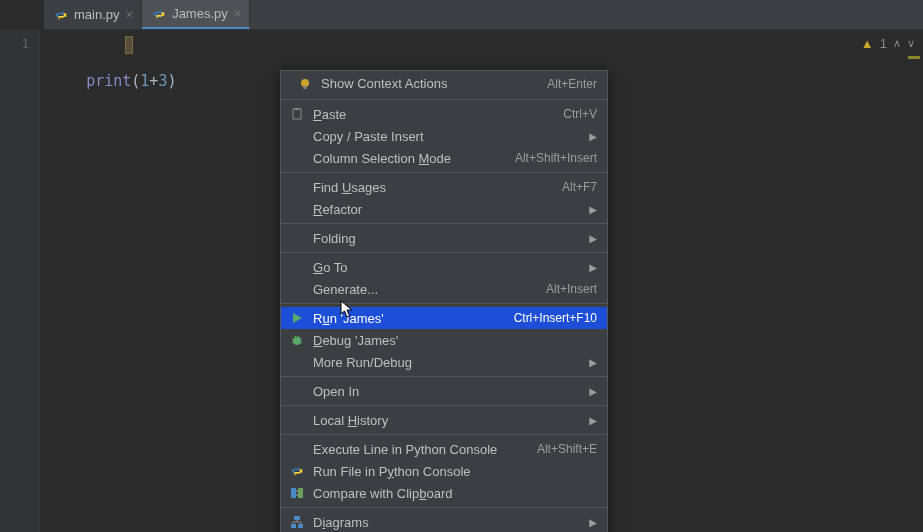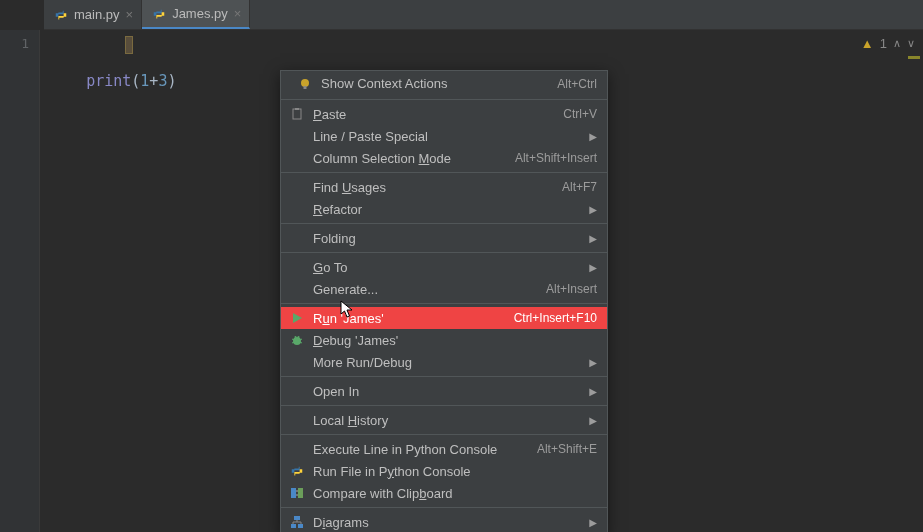--- a/index.html
+++ b/index.html
@@ -140,21 +140,21 @@
   .ctx-row .sub {
     color: #9c9c9c;
     font-size: 10px;
   }
   .ctx-sep {
     height: 1px;
     background: #515658;
     margin: 3px 0;
   }
   .ctx-row.sel {
-    background: #ef4444;
+    background: #1d4ed8;
     align-items: center;
   }
   .ctx-row.sel .lbl, .ctx-row.sel .sc { color: #ffffff; }
   u.hot { text-decoration: underline; }
 
   .cursor {
     position: absolute;
     left: 340px;
     top: 300px;
     width: 16px;
@@ -209,36 +209,36 @@
 
 <div class="ctx" id="ctx">
     <div class="ctx-row tall">
       <span class="ic">
         <svg width="14" height="14" viewBox="0 0 14 14">
           <circle cx="7" cy="6" r="4" fill="#c9a32b"></circle>
           <rect x="5.5" y="9" width="3" height="3" fill="#888"></rect>
         </svg>
       </span>
       <span class="lbl">Show Context Actions</span>
-      <span class="sc">Alt+Ctrl</span>
+      <span class="sc">Alt+Enter</span>
     </div>
     <div class="ctx-sep"></div>
     <div class="ctx-row">
       <span class="ic">
         <svg width="14" height="14" viewBox="0 0 14 14">
           <rect x="3" y="2" width="8" height="10" fill="none" stroke="#888"></rect>
           <rect x="5" y="1" width="4" height="2" fill="#888"></rect>
         </svg>
       </span>
       <span class="lbl"><u class="hot">P</u>aste</span>
       <span class="sc">Ctrl+V</span>
     </div>
     <div class="ctx-row">
       <span class="ic"></span>
-      <span class="lbl">Line / Paste Special</span>
+      <span class="lbl">Copy / Paste Insert</span>
       <span class="sub">▶</span>
     </div>
     <div class="ctx-row">
       <span class="ic"></span>
       <span class="lbl">Column Selection <u class="hot">M</u>ode</span>
       <span class="sc">Alt+Shift+Insert</span>
     </div>
     <div class="ctx-sep"></div>
     <div class="ctx-row">
       <span class="ic"></span>

